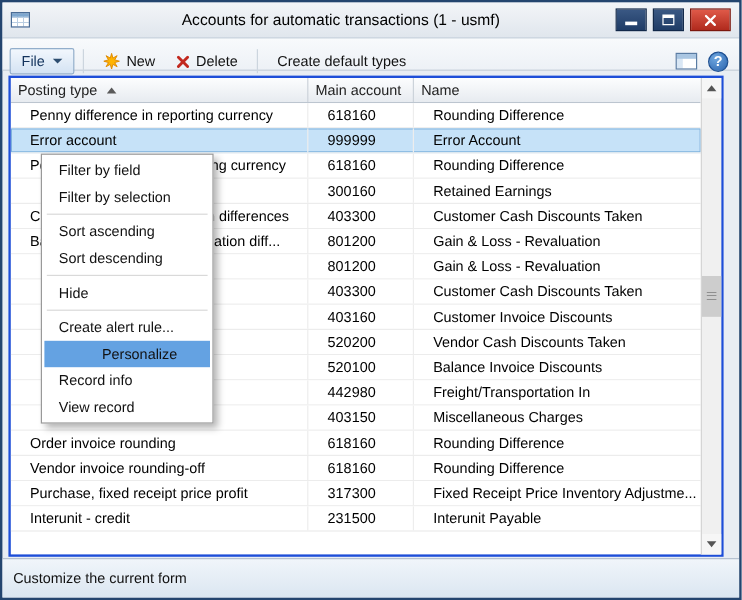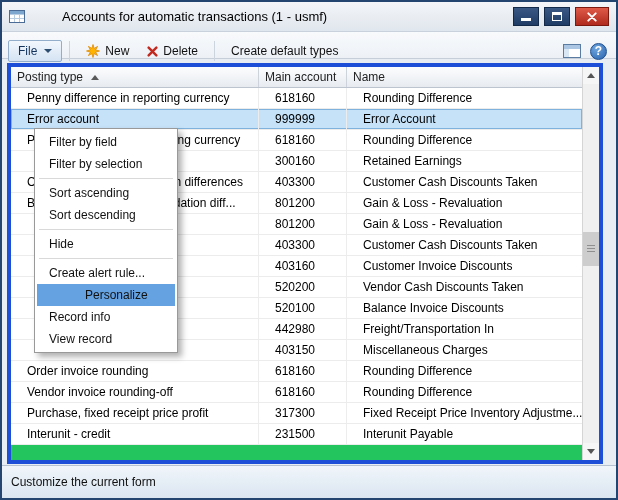--- a/index.html
+++ b/index.html
@@ -6,21 +6,21 @@
   html,body { width: 618px; height: 500px; }
   body { background: #e8edf3; }
 
   .window { position: relative; width: 618px; height: 500px; border: 2px solid #24456f;
             background: #e8edf3; display: flex; flex-direction: column; overflow: hidden; }
 
   
   .titlebar { height: 30px; background: linear-gradient(#f3f5f8, #e0e6ed);
               border-bottom: 1px solid #c9d2dc; display: flex; align-items: center;
               padding: 0 7px; position: relative; flex: 0 0 auto; }
-  .title { position: absolute; left: 60px; right: 110px; text-align: left; font-size: 13px; color: #000;
+  .title { position: absolute; left: 60px; right: 110px; text-align: center; font-size: 13px; color: #000;
            white-space: nowrap; overflow: hidden; }
   .win-icon { width: 16px; height: 13px; border: 1px solid #4a6c96; z-index: 1;
               background-image: linear-gradient(#7ea7cf,#7ea7cf),
                  repeating-linear-gradient(90deg, transparent 0 4px, #b9cde2 4px 5px),
                  repeating-linear-gradient(transparent 0 3px, #b9cde2 3px 4px);
               background-size: 100% 3px, 100% 100%, 100% 100%;
               background-repeat: no-repeat; background-color: #fff; }
   .controls { margin-left: auto; display: flex; gap: 5px; z-index: 2; }
   .ctl { width: 26px; height: 19px; display: flex; align-items: center; justify-content: center; cursor: default; }
   .btn-min, .btn-max { background: linear-gradient(#3a5884, #1f3c66); border: 1px solid #12294a; }
@@ -42,21 +42,21 @@
   .tb-right { margin-left: auto; display: flex; align-items: center; gap: 9px; }
   .layout-icon { width: 18px; height: 14px; border: 1px solid #5a7ca3; background-color: #fff;
                  background-image: linear-gradient(#aac6e2,#aac6e2), linear-gradient(90deg,#d9e7f5,#d9e7f5);
                  background-size: 100% 4px, 5px 100%; background-repeat: no-repeat; }
   .help-icon { width: 17px; height: 17px; border-radius: 50%; border: 1px solid #1d4f91;
                background: radial-gradient(circle at 35% 30%, #6fa7e0, #2a63ad);
                color: #fff; font-size: 12px; font-weight: bold; text-align: center; line-height: 15px; }
 
   
   .content { flex: 1 1 auto; padding: 4px 13px 0 5px; display: flex; flex-direction: column; min-height: 0; }
-  .grid-outer { border: 4px solid #1d4ed8; background: #22c55e; display: flex; height: 401px; }
+  .grid-outer { border: 2px solid #1d4ed8; background: #ffffff; display: flex; height: 401px; }
   .grid { flex: 1; display: flex; flex-direction: column; overflow: hidden; }
   .grid-header { display: flex; height: 21px; flex: 0 0 auto;
                  background: linear-gradient(#fcfdfe, #e7ebf0); border-bottom: 1px solid #bcc5cf; }
   .hcell { display: flex; align-items: center; gap: 8px; padding: 0 6px; font-size: 12px; color: #222;
            border-right: 1px solid #ccd3da; white-space: nowrap; overflow: hidden; }
   .hcell.c0 { width: 248px; } .hcell.c1 { width: 88px; } .hcell.c2 { flex: 1; border-right: none; }
   .sort-up { width: 0; height: 0; border-left: 4px solid transparent; border-right: 4px solid transparent;
              border-bottom: 5px solid #5a5a5a; }
   .grid-body { flex: 1; }
   .grid-row { display: flex; height: 21px; border-bottom: 1px solid #ececec; background: #fff; }

